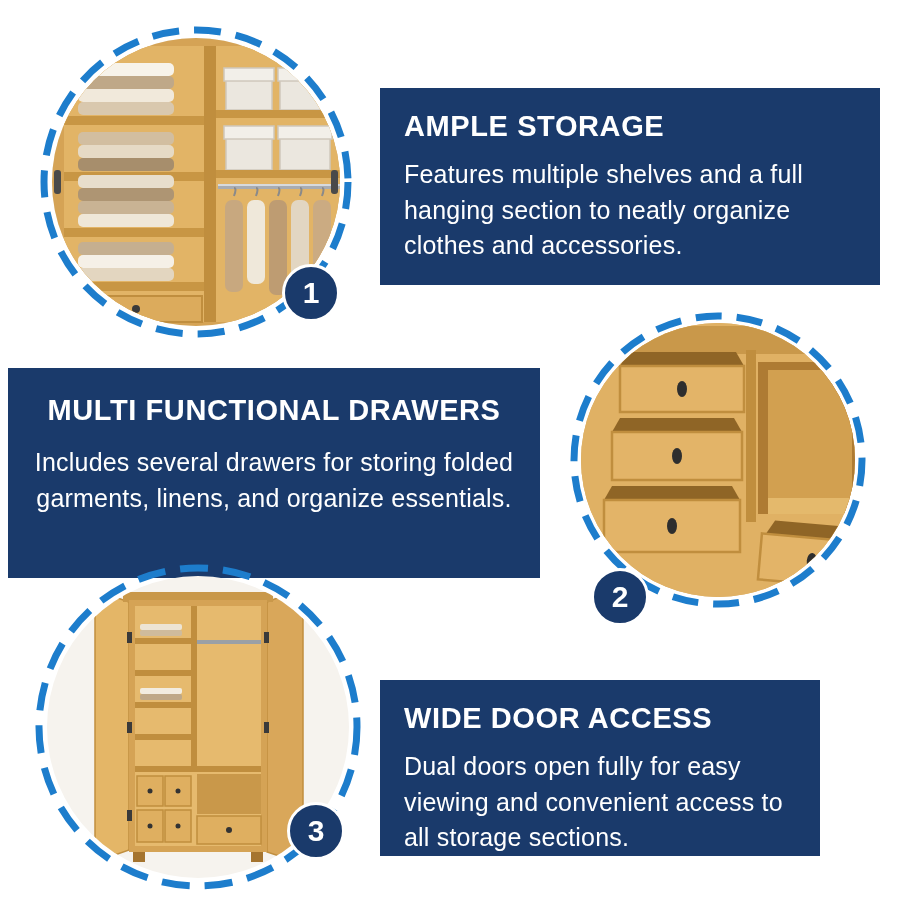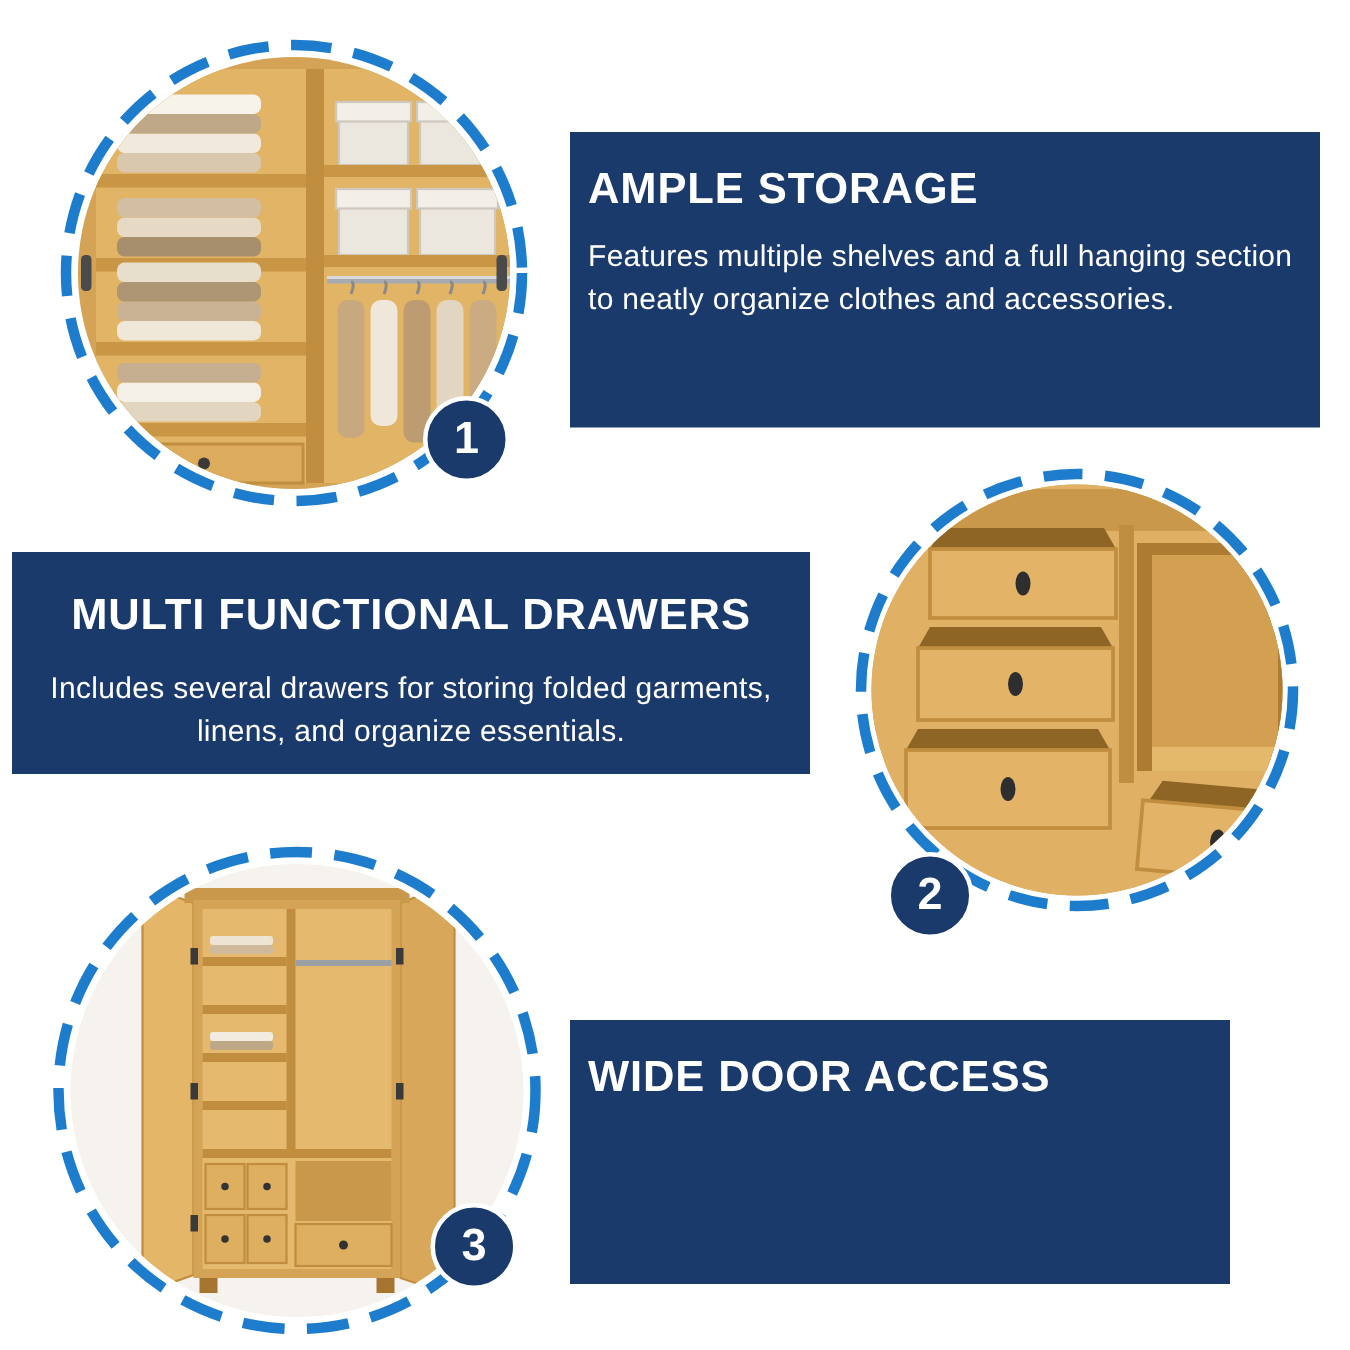--- a/index.html
+++ b/index.html
@@ -29,25 +29,25 @@
     background:#1A3A6B;
     color:#ffffff;
   }
   .navy-box .box-title {
     font-size:29px;
     font-weight:bold;
     letter-spacing:0.6px;
     line-height:1.15;
   }
   .navy-box .box-desc {
-    font-size:20px;
+    font-size:25px;
     line-height:1.42;
     letter-spacing:0.2px;
   }
-  .box-left { padding:22px 12px; }
+  .box-left { padding:22px 24px; }
   .box-left .box-title { margin-bottom:14px; }
   .box-center { padding:26px 16px; text-align:center; }
   .box-center .box-title { margin-bottom:18px; }
 </style>
 </head>
 <body>
 
 <div class="feature-img" style="left:38px; top:24px; width:316px; height:316px">
   <svg width="316" height="316" viewBox="0 0 316 316">
     <defs>
@@ -124,21 +124,21 @@
   <div class="num-badge" style="left:244px; top:240px">
     <span>1</span>
   </div>
 </div>
 
 <div class="navy-box box-left" style="left:380px; top:88px; width:500px; height:197px">
   <div class="box-title">AMPLE STORAGE</div>
   <div class="box-desc">Features multiple shelves and a full hanging section to neatly organize clothes and accessories.</div>
 </div>
 
-<div class="navy-box box-center" style="left:8px; top:368px; width:532px; height:148px">
+<div class="navy-box box-center" style="left:8px; top:368px; width:532px; height:210px">
   <div class="box-title">MULTI FUNCTIONAL DRAWERS</div>
   <div class="box-desc">Includes several drawers for storing folded garments, linens, and organize essentials.</div>
 </div>
 
 <div class="feature-img" style="left:568px; top:310px; width:300px; height:300px">
   <svg width="300" height="300" viewBox="0 0 300 300">
     <defs>
         <clipPath id="clip2">
           <circle cx="150" cy="150" r="137"></circle>
         </clipPath>
@@ -236,13 +236,14 @@
     </g>
     <circle cx="165" cy="165" r="159" fill="none" stroke="#1D7DCC" stroke-width="7" stroke-dasharray="28 15"></circle>
   </svg>
   <div class="num-badge" style="left:254px; top:240px">
     <span>3</span>
   </div>
 </div>
 
 <div class="navy-box box-left" style="left:380px; top:680px; width:440px; height:176px">
   <div class="box-title">WIDE DOOR ACCESS</div>
+  <div class="box-desc">Dual doors open fully for easy viewing and convenient access to all storage sections.</div>
 </div>
 
 </body></html>

